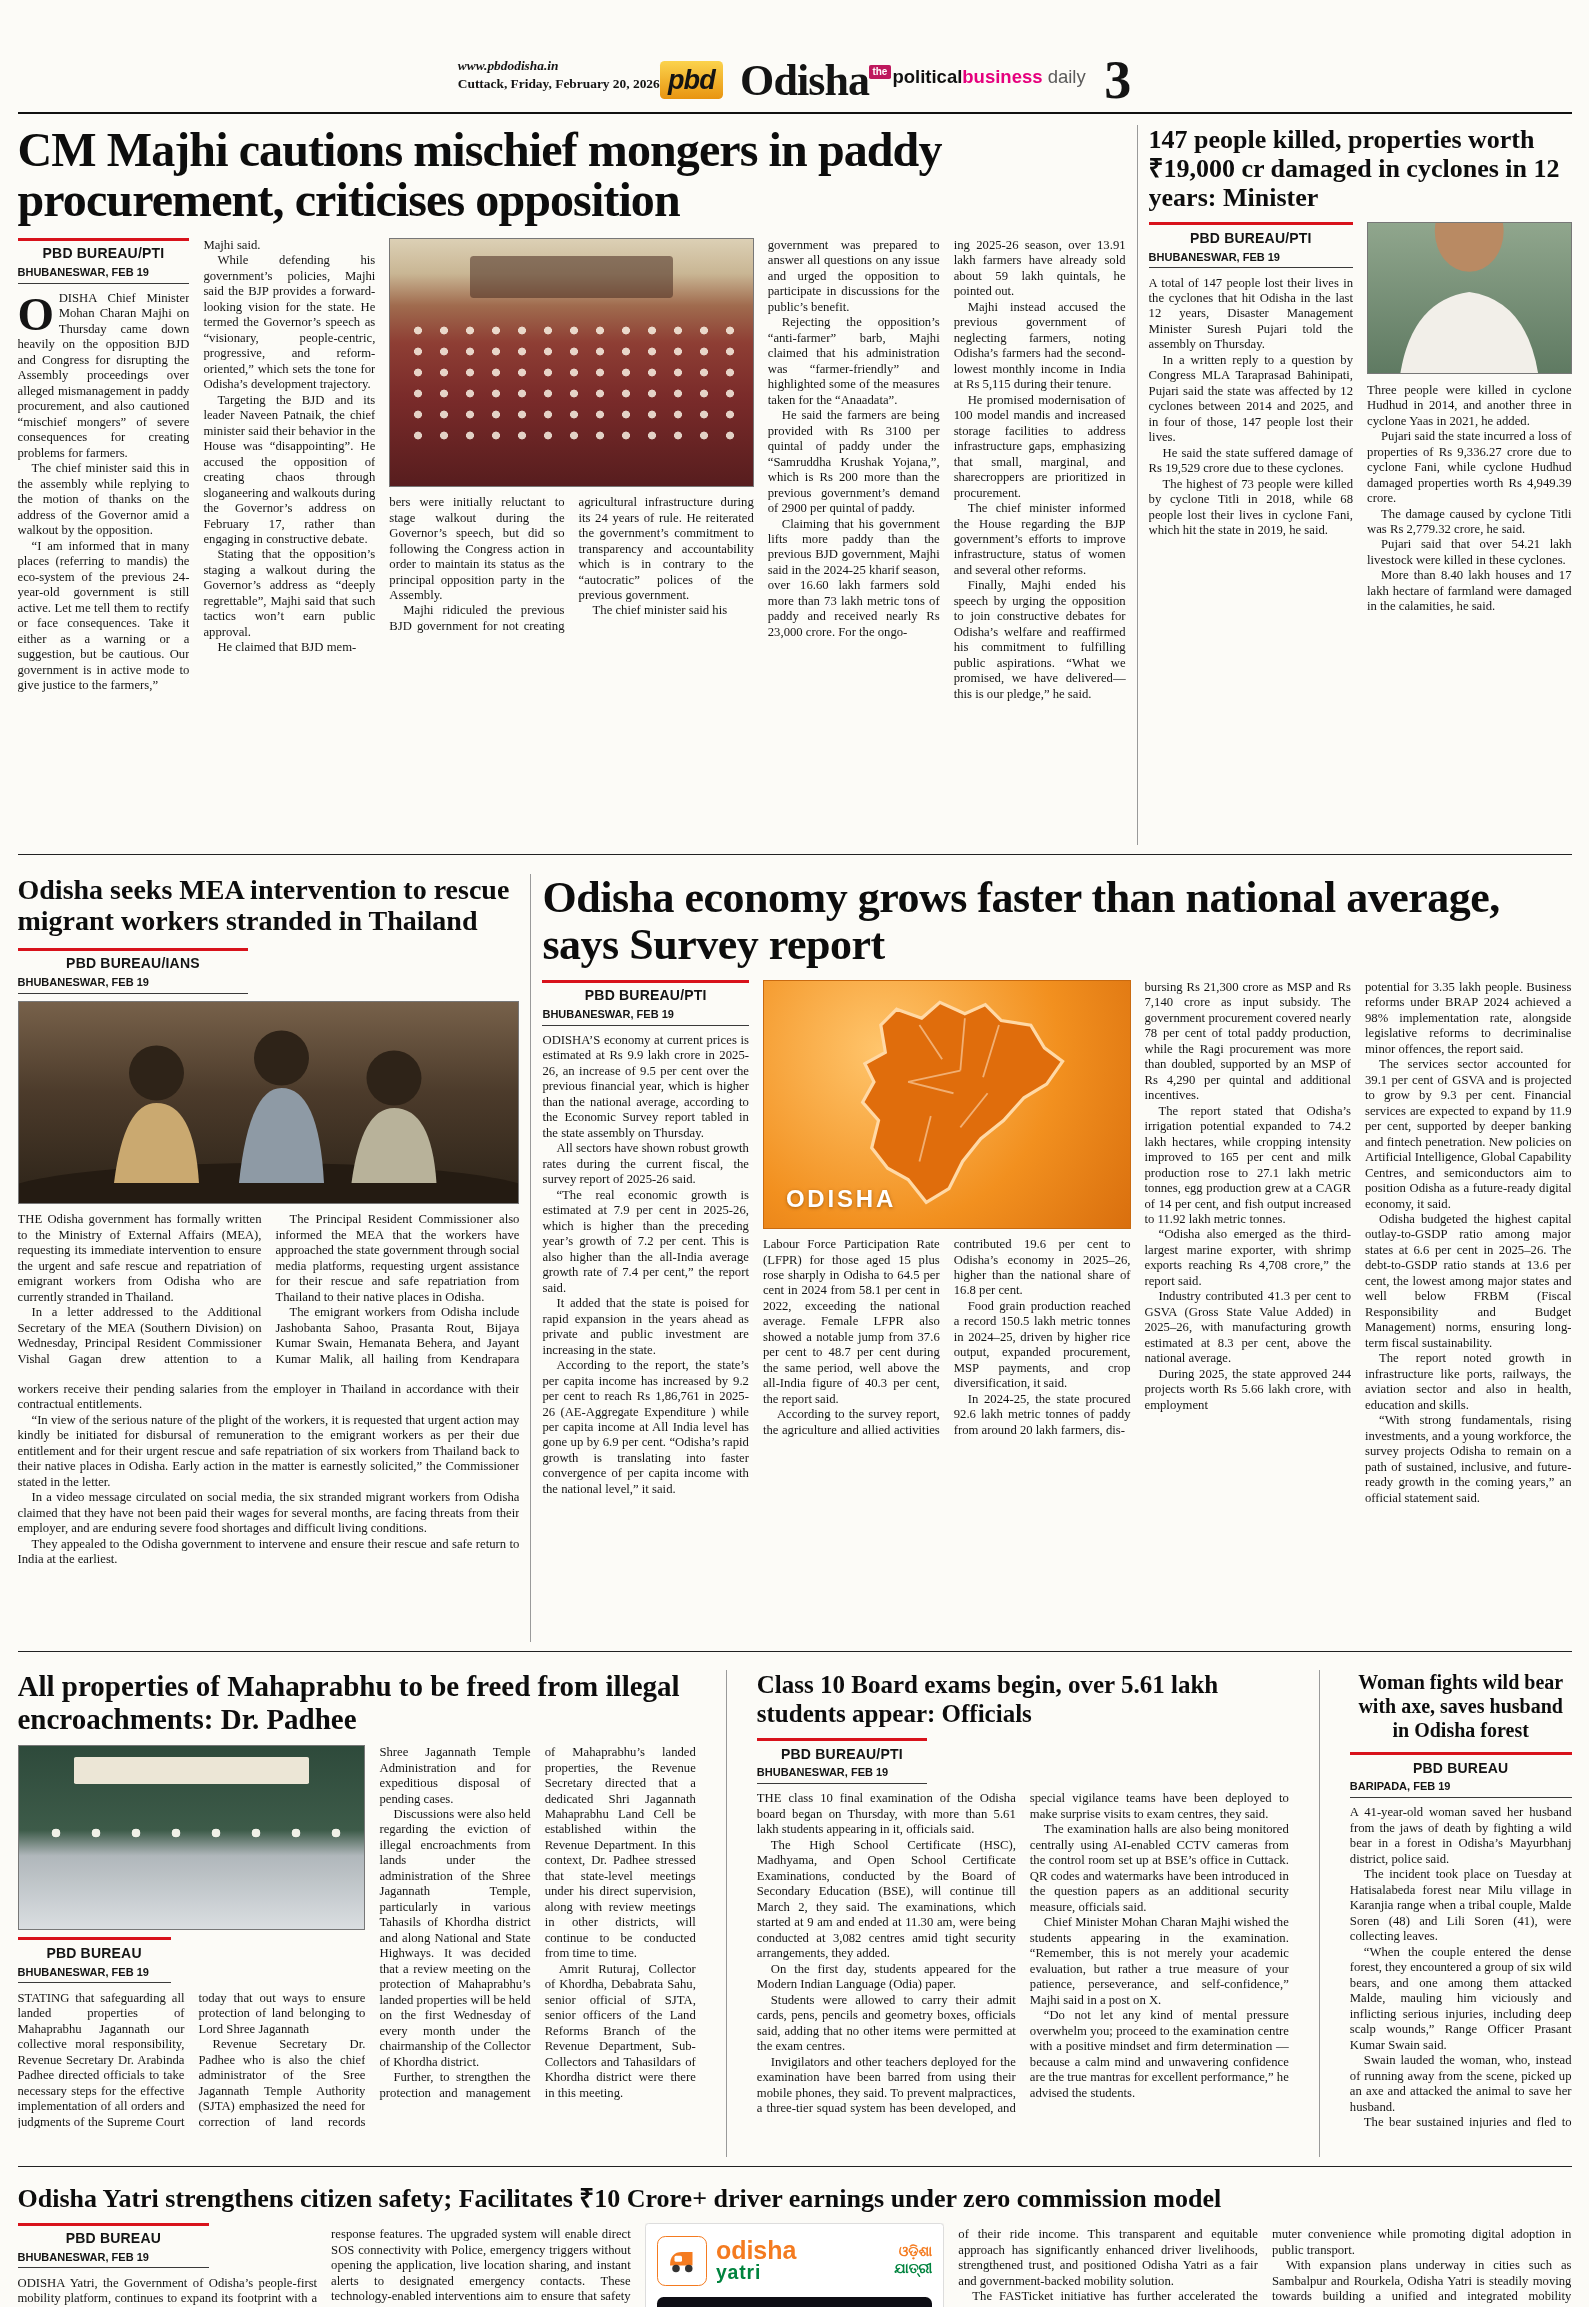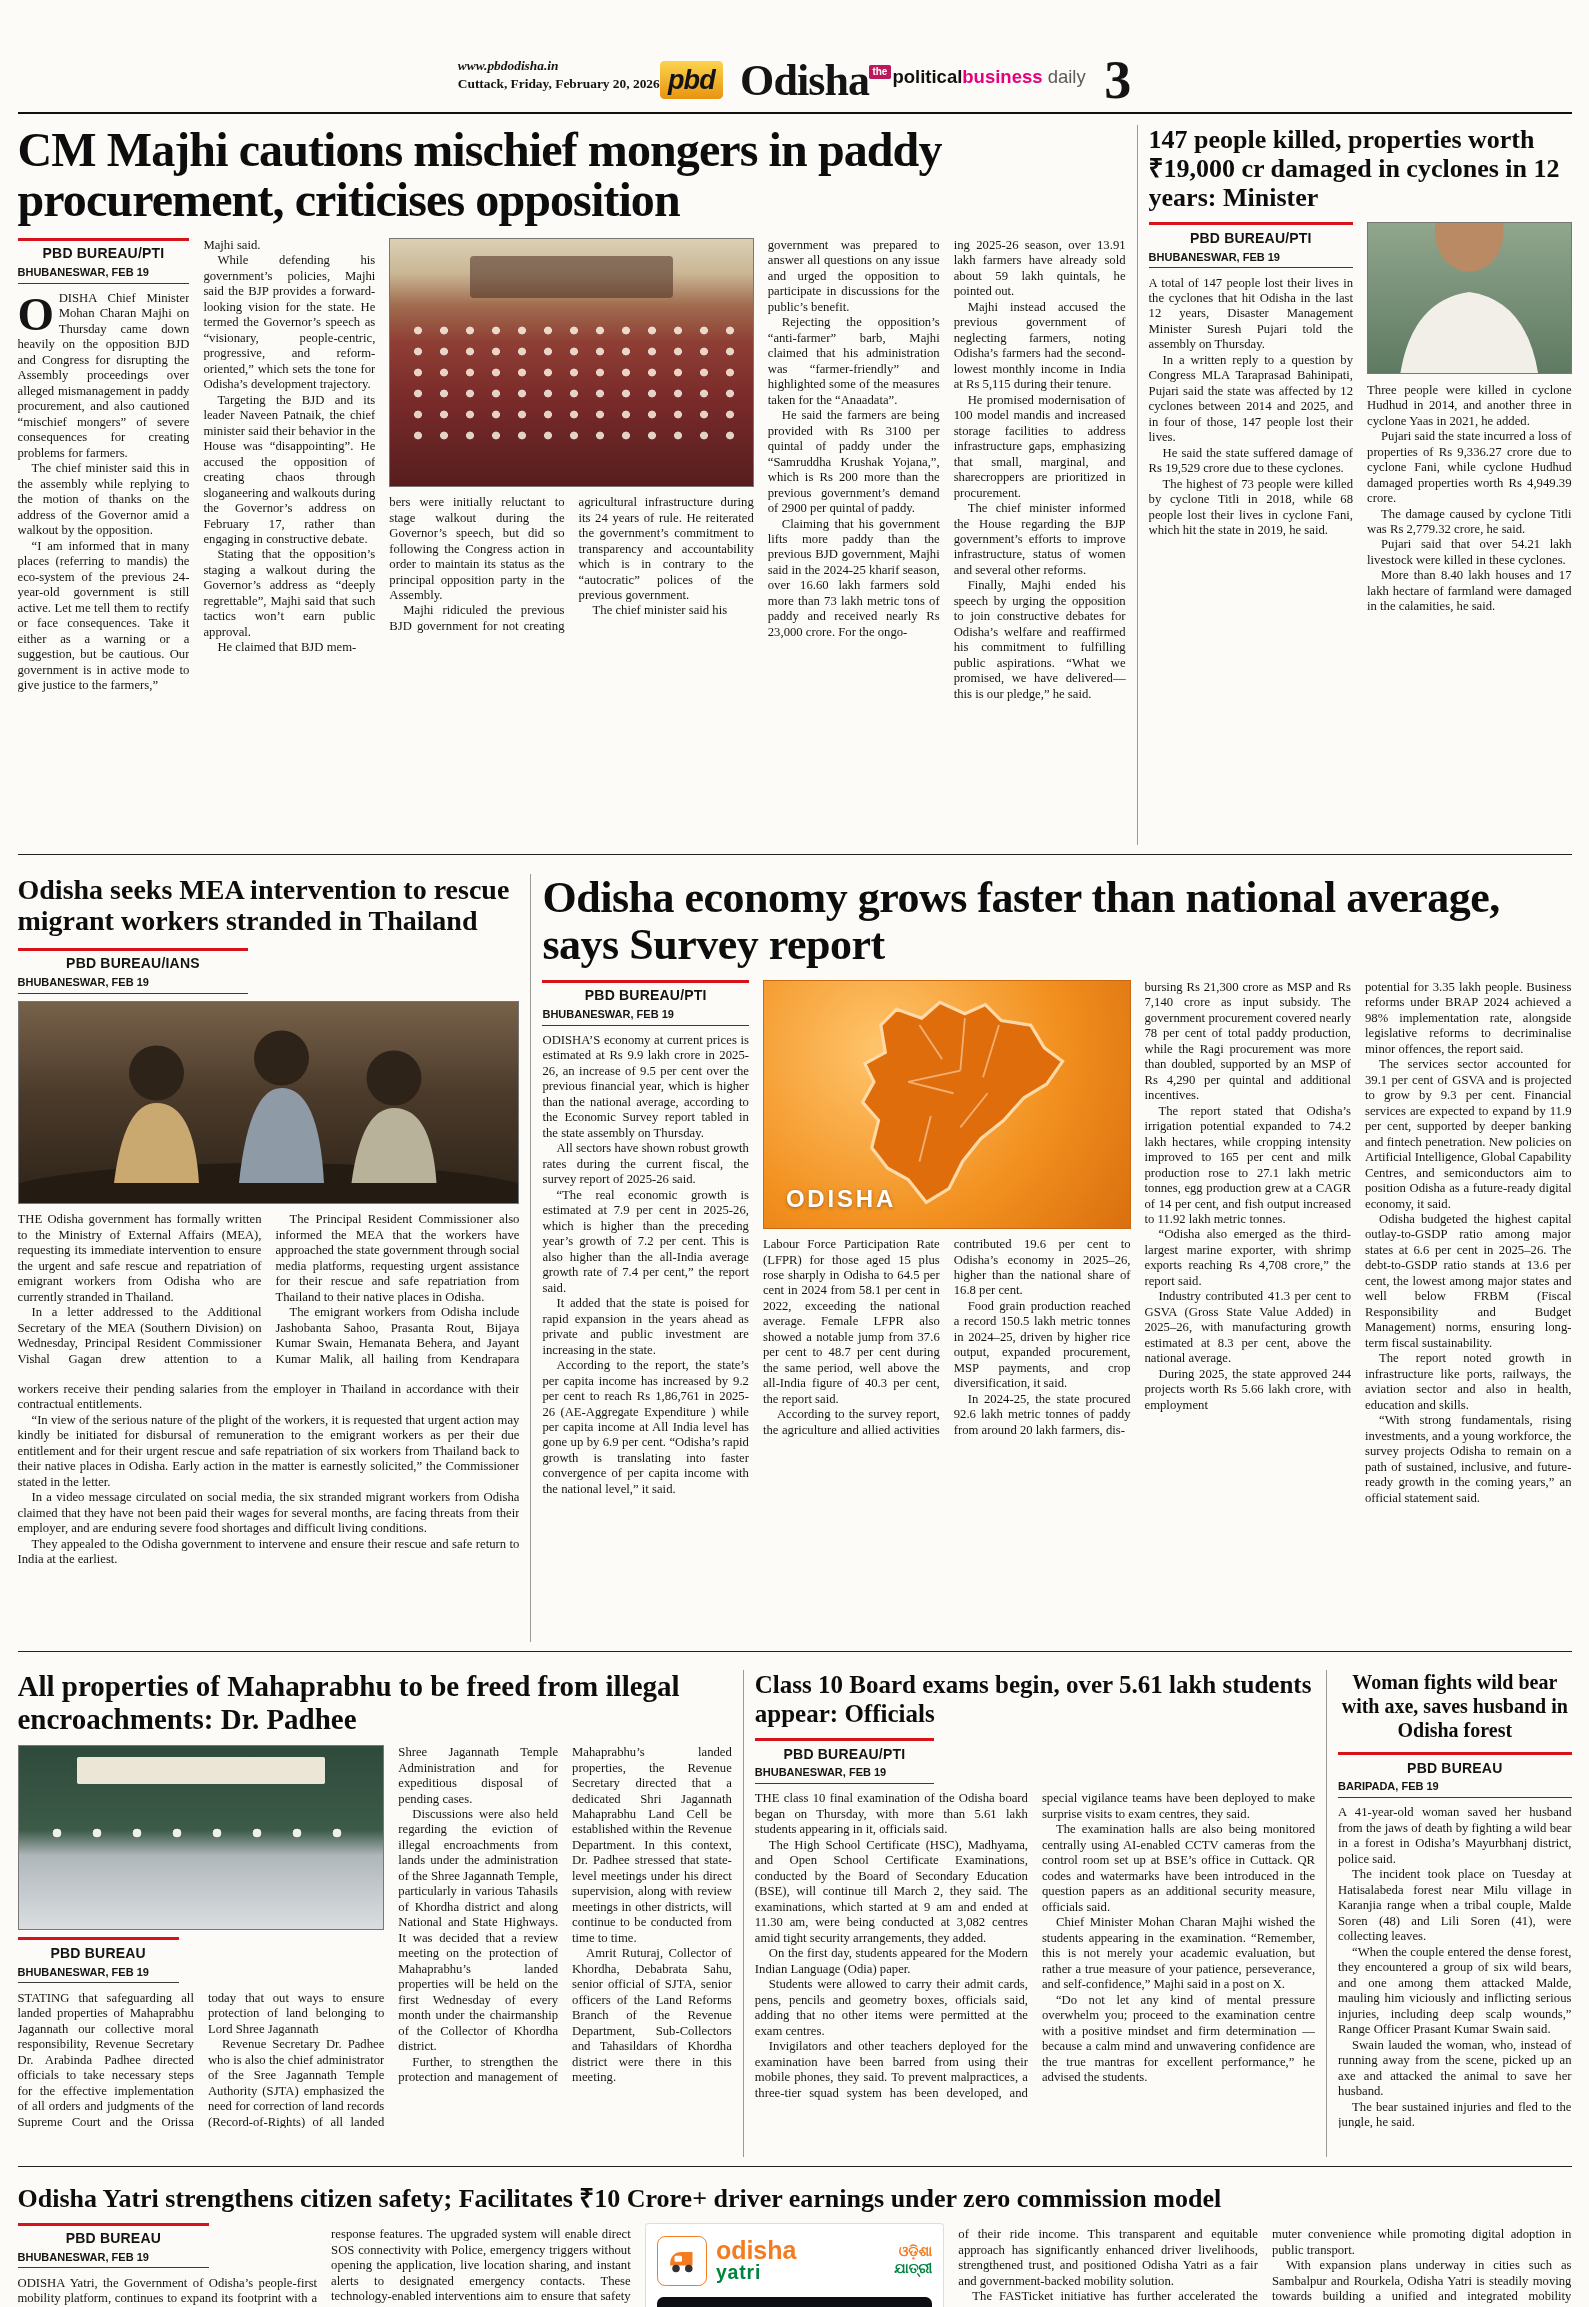--- a/index.html
+++ b/index.html
@@ -36,21 +36,21 @@
   .h-econ{font-size:44px;line-height:1.07;letter-spacing:-0.5px;margin-bottom:12px;}
   .h-maha{font-size:29px;line-height:1.12;margin-bottom:10px;}
   .h-exam{font-size:25px;line-height:1.16;margin-bottom:10px;}
   .h-bear{font-size:20px;line-height:1.2;text-align:center;margin-bottom:10px;}
   .h-yatri{font-size:26px;line-height:1.1;margin-bottom:9.2px;}
   
   .row{display:flex;}
   .vdiv{width:0;border-left:0.9px solid #9a9a9a;margin:0 11px;}
   .sec1{height:720px;padding-top:11px;overflow:hidden;}
   .sec2{height:768px;padding-top:9.2px;overflow:hidden;}
-  .sec3{height:487px;padding-top:9.2px;overflow:hidden;}
+  .sec3{height:487px;padding-top:9.2px;overflow:hidden;gap:19px;}
   .sec4{height:351px;padding-top:8.3px;overflow:hidden;}
   .art-majhi{flex:2.62;overflow:hidden;}
   .art-cyclone{flex:1;overflow:hidden;}
   .art-mea{flex:1;overflow:hidden;}
   .art-econ{flex:2.05;overflow:hidden;}
   .art-maha{flex:1.53;overflow:hidden;}
   .art-exam{flex:1.2;overflow:hidden;}
   .art-bear{flex:.5;overflow:hidden;}
   .flexcols{display:flex;gap:14px;overflow:hidden;}
   .fc{flex:1;min-width:0;overflow:hidden;}

